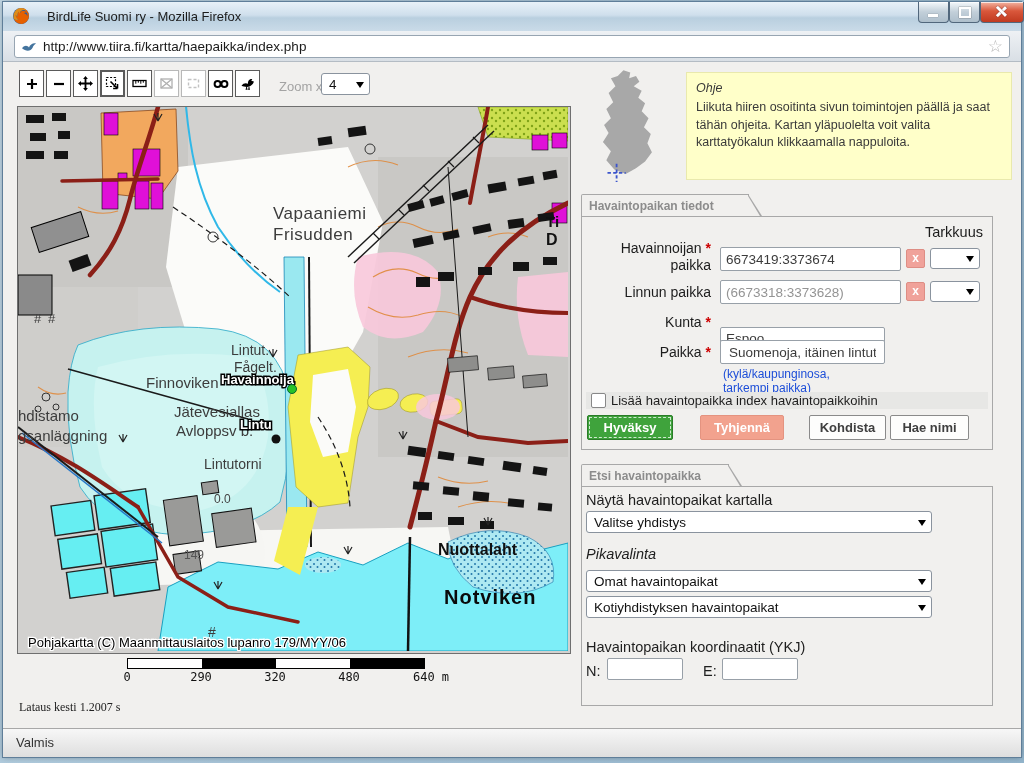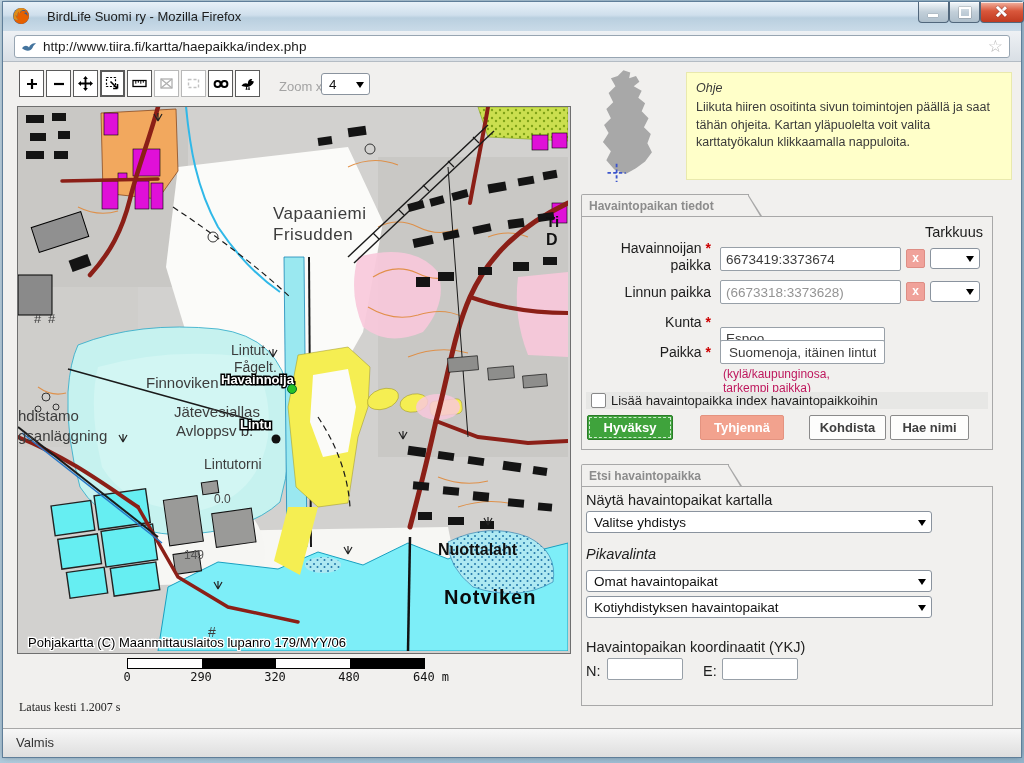--- a/index.html
+++ b/index.html
@@ -63,21 +63,21 @@
   .tab::before{content:"";position:absolute;right:-12px;bottom:0;border-left:12px solid #f1f0ee;border-top:20px solid transparent;z-index:2;}
   .tabtitle{position:relative;z-index:4;font-weight:bold;font-size:12px;color:#8c8c8c;padding:4px 0 0 7px;}
   .panel{position:absolute;border:1px solid #a8a8a8;background:#f1f0ee;}
   .flabel{position:absolute;text-align:right;font-size:14px;color:#1c1c1c;line-height:17px;}
   .req{color:#cc0000;font-weight:bold;}
   .inp{position:absolute;border:1px solid #98a0a8;border-radius:2px;font-family:"Liberation Sans",sans-serif;
     font-size:13.5px;color:#3c3c3c;padding:0 5px;background:#fff;box-sizing:border-box;}
   .inp.ghost{color:#949494;}
   .xbtn{position:absolute;width:19px;height:19px;background:#f0a29a;border:1px solid #de8d84;border-radius:2px;
     color:#fff;font:bold 12px/17px "Liberation Sans",sans-serif;text-align:center;box-sizing:border-box;}
-  .hint{position:absolute;font-size:12px;color:#be185d;}
+  .hint{position:absolute;font-size:12px;color:#1d4ed8;}
   #cb-stripe{position:absolute;left:583px;top:330px;width:402px;height:17px;background:#e7e7e5;}
   #cb{position:absolute;left:588px;top:331px;width:13px;height:13px;background:#fff;border:1px solid #888;border-radius:2px;}
   #cb-label{position:absolute;left:608px;top:331px;font-size:13px;color:#1e1e1e;}
   .btn{position:absolute;height:25px;text-align:center;font:bold 13px/23px "Liberation Sans",sans-serif;
     border-radius:2px;box-sizing:border-box;}
   .btn.green{background:#3fa33c;border:1px solid #2b7c29;outline:1px dashed #cfead0;outline-offset:-3px;color:#fff;}
   .btn.salmon{background:#f2a28e;border:1px solid #e49380;color:#fff;}
   .btn.plain{background:#fdfdfc;border:1px solid #8a8a8a;color:#3f3f3f;}
   .slabel{position:absolute;font-size:14.5px;color:#1e1e1e;}
   

